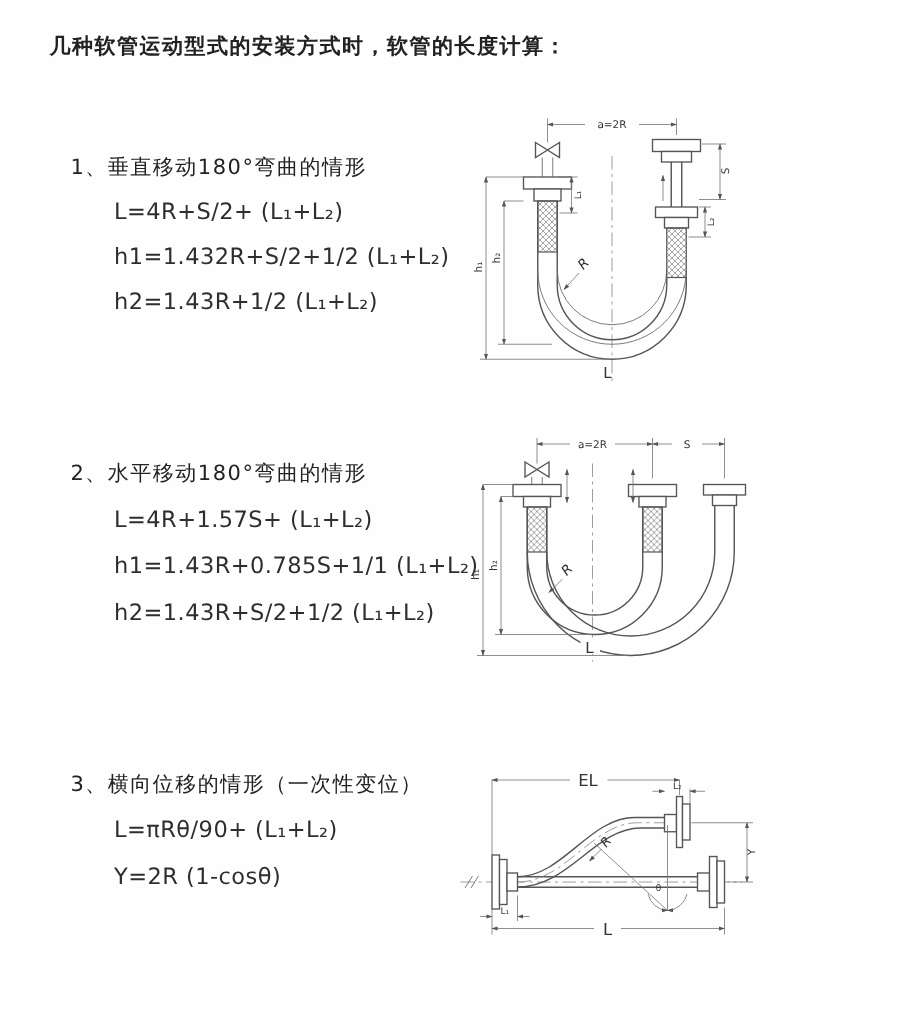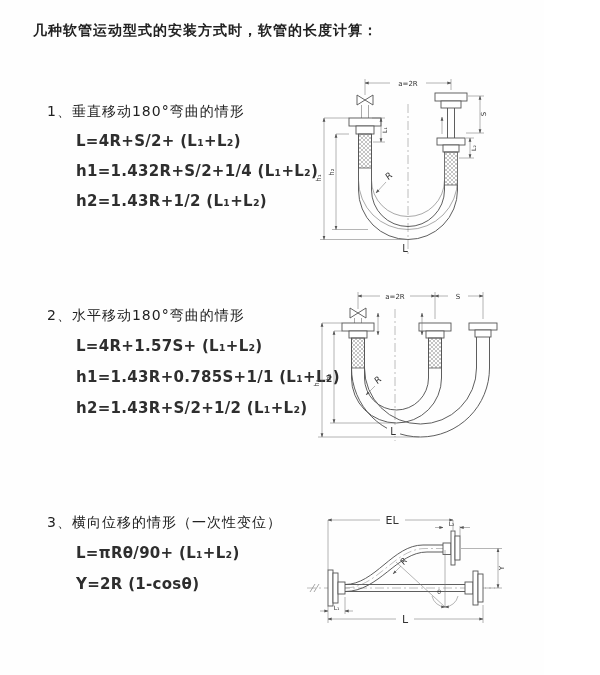--- a/index.html
+++ b/index.html
@@ -4,41 +4,41 @@
 <style>
   html,body{margin:0;padding:0;background:#fff;}
   #screen{
     position:relative;width:544px;height:675px;background:#fefefe;
     font-family:"DejaVu Sans","Liberation Sans",sans-serif;color:#2b2b2b;
     overflow:hidden;
   }
   .abs{position:absolute;white-space:nowrap;}
   .doc-title{font-size:14px;font-weight:700;letter-spacing:1px;color:#222;}
   .sec-heading{font-size:14px;font-weight:400;letter-spacing:1px;color:#222;}
-  .formula{font-size:15px;font-weight:700;color:#2e2e2e;letter-spacing:.3px;}
+  .formula{font-size:15px;font-weight:400;color:#2e2e2e;letter-spacing:.3px;}
   svg{position:absolute;}
   svg text{fill:#333;font-family:"DejaVu Sans","Liberation Sans",sans-serif;}
   .hose{stroke:#555;stroke-width:.95;fill:none;}
   .thin{stroke:#6e6e6e;stroke-width:.6;fill:none;}
   .fit{stroke:#555;stroke-width:.9;fill:#fff;}
   .dim{stroke:#777;stroke-width:.55;fill:none;}
   .cl{stroke:#8a8a8a;stroke-width:.55;fill:none;stroke-dasharray:9 3 2 3;}
   .lbl{font-size:7px;}
   .lbl6{font-size:6px;}
 </style>
 </head>
 <body>
 
 <div id="screen">
 
   <div class="abs doc-title" style="left:33px;top:22px;">几种软管运动型式的安装方式时，软管的长度计算：</div>
 
   <div class="abs sec-heading" style="left:47px;top:103px;">1、垂直移动180°弯曲的情形</div>
   <div class="abs formula" style="left:76px;top:132px;">L=4R+S/2+ (L₁+L₂)</div>
-  <div class="abs formula" style="left:76px;top:162px;">h1=1.432R+S/2+1/4 (L₁+L₂)</div>
+  <div class="abs formula" style="left:76px;top:162px;">h1=1.432R+S/2+1/2 (L₁+L₂)</div>
   <div class="abs formula" style="left:76px;top:192px;">h2=1.43R+1/2 (L₁+L₂)</div>
 
   <div class="abs sec-heading" style="left:47px;top:307px;">2、水平移动180°弯曲的情形</div>
   <div class="abs formula" style="left:76px;top:337px;">L=4R+1.57S+ (L₁+L₂)</div>
   <div class="abs formula" style="left:76px;top:368px;">h1=1.43R+0.785S+1/1 (L₁+L₂)</div>
   <div class="abs formula" style="left:76px;top:399px;">h2=1.43R+S/2+1/2 (L₁+L₂)</div>
 
   <div class="abs sec-heading" style="left:47px;top:514px;">3、横向位移的情形（一次性变位）</div>
   <div class="abs formula" style="left:76px;top:544px;">L=πRθ/90+ (L₁+L₂)</div>
   <div class="abs formula" style="left:76px;top:575px;">Y=2R (1-cosθ)</div>

